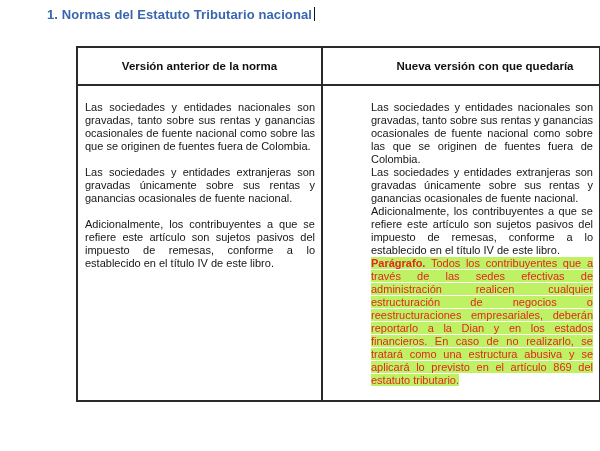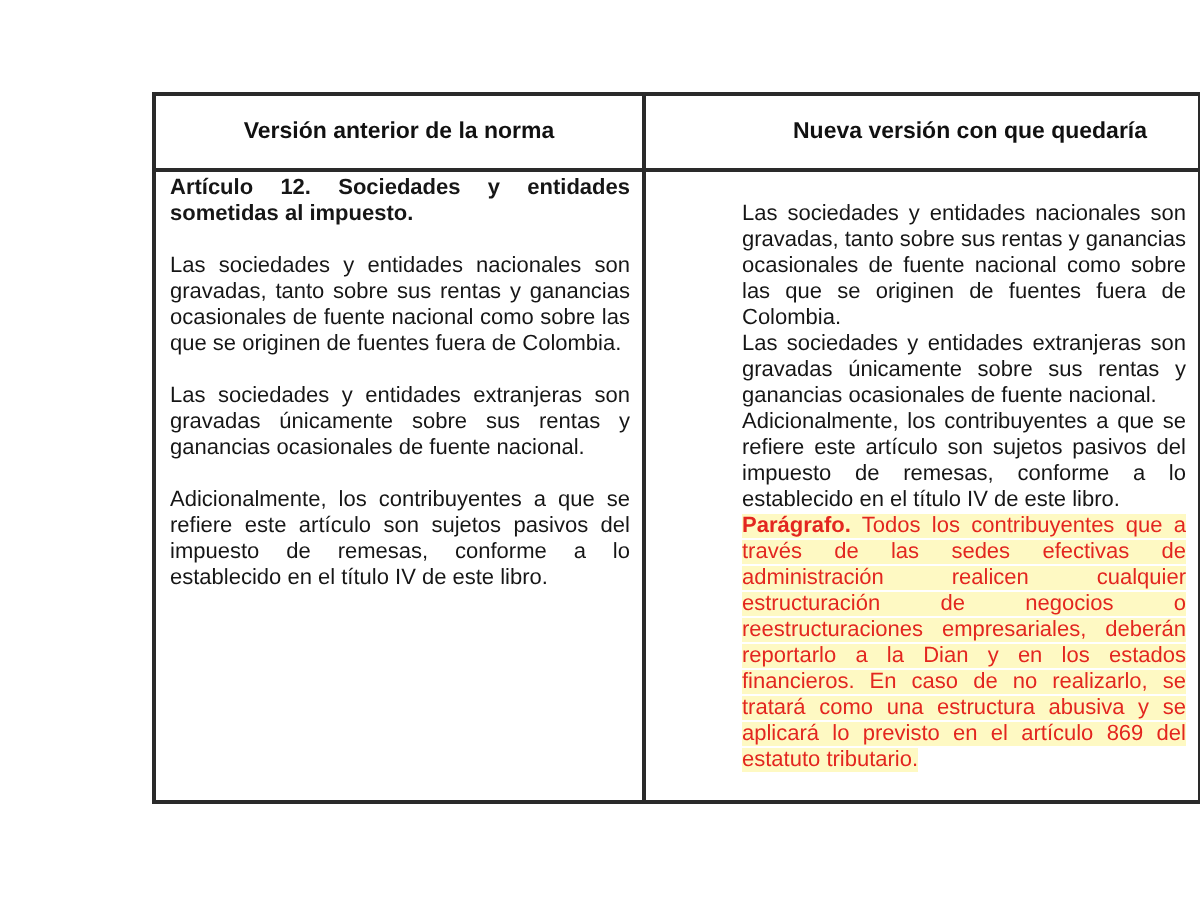--- a/index.html
+++ b/index.html
@@ -41,39 +41,39 @@
   }
   .bcell {
     padding: 2px 6px 0 7px;
     font-size: 11px; line-height: 13px; color: #161616;
     overflow: hidden;
   }
   .bcell p { margin: 0; text-align: justify; }
   .gap { height: 13px; }
   .b { font-weight: bold; }
   .red { color: #E3261F; }
-  .hl { background: #fef9c3; }
+  .hl { background: #bef264; }
 </style>
 </head>
 <body>
 
 <div class="page">
 
+  <div class="doc-title"><span>1. Normas del Estatuto Tributario nacional</span><span class="caret"></span></div>
 
   <div class="doc-table">
 
     <div class="row header">
       <div class="cell left hcell">Versión anterior de la norma</div>
       <div class="cell right hcell">Nueva versión con que quedaría</div>
     </div>
 
     <div class="row body">
 
       <div class="cell left bcell">
-        <p class="b">Artículo 12. Sociedades y entidades sometidas al impuesto.</p>
         <div class="gap"></div>
         <p>Las sociedades y entidades nacionales son gravadas, tanto sobre sus rentas y ganancias ocasionales de fuente nacional como sobre las que se originen de fuentes fuera de Colombia.</p>
         <div class="gap"></div>
         <p>Las sociedades y entidades extranjeras son gravadas únicamente sobre sus rentas y ganancias ocasionales de fuente nacional.</p>
         <div class="gap"></div>
         <p>Adicionalmente, los contribuyentes a que se refiere este artículo son sujetos pasivos del impuesto de remesas, conforme a lo establecido en el título IV de este libro.</p>
       </div>
 
       <div class="cell right bcell">
         <div class="gap"></div>

